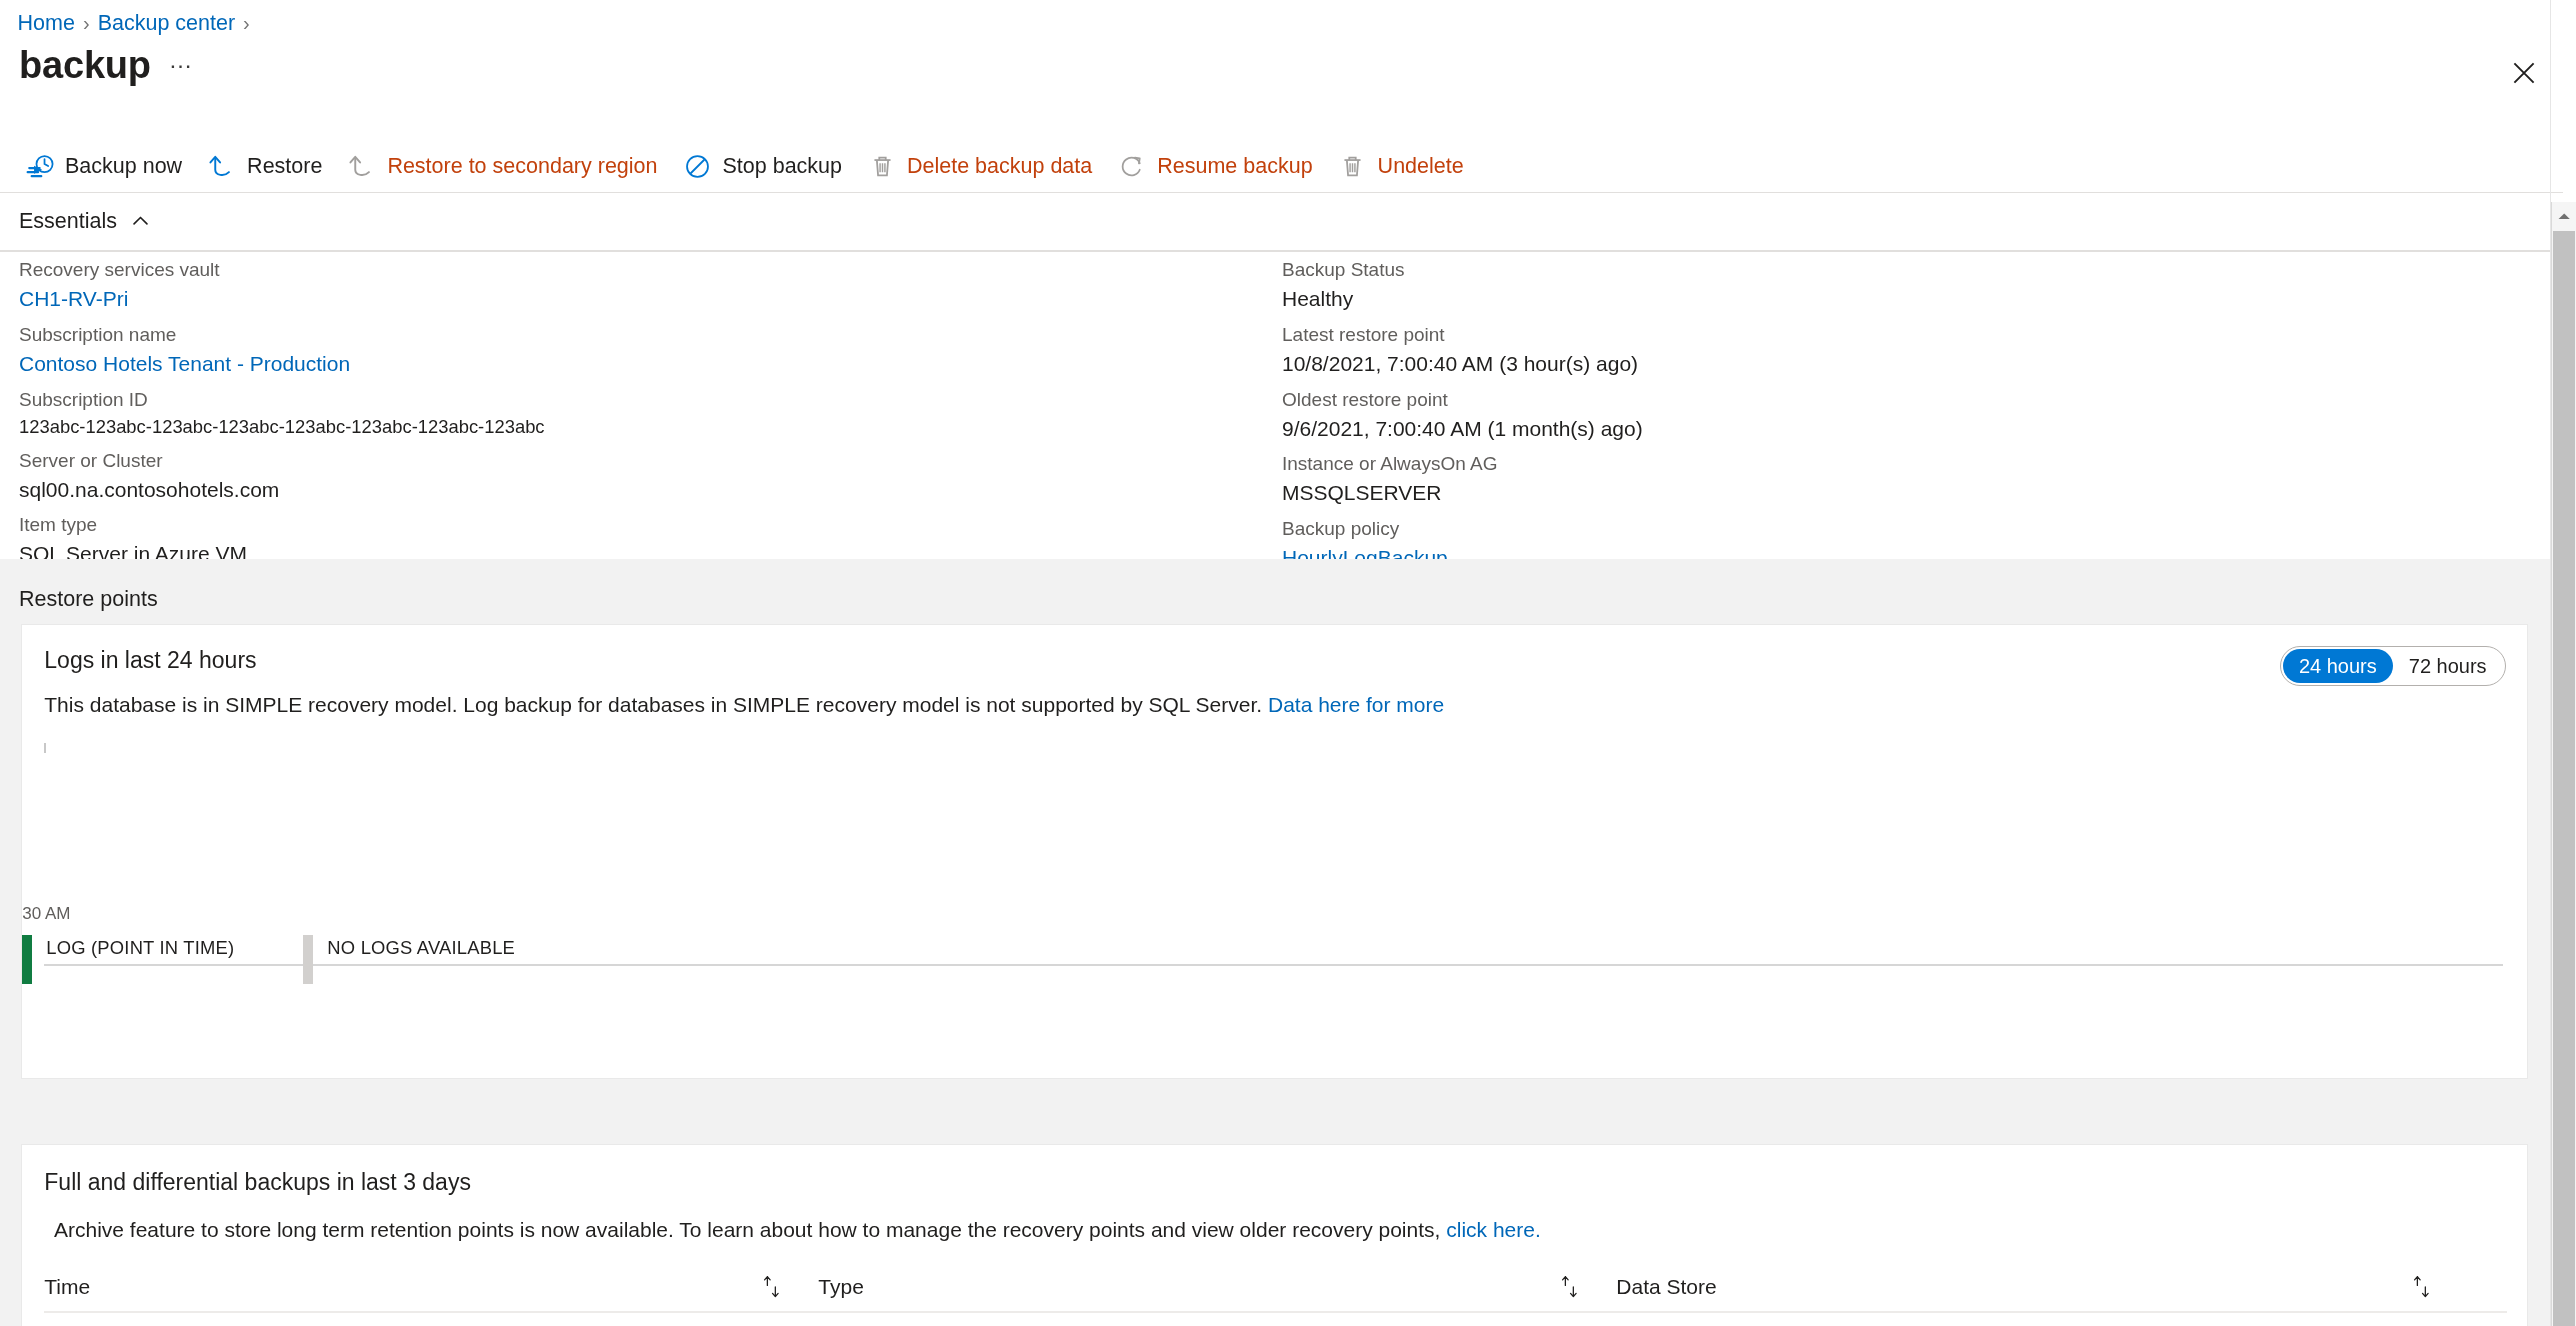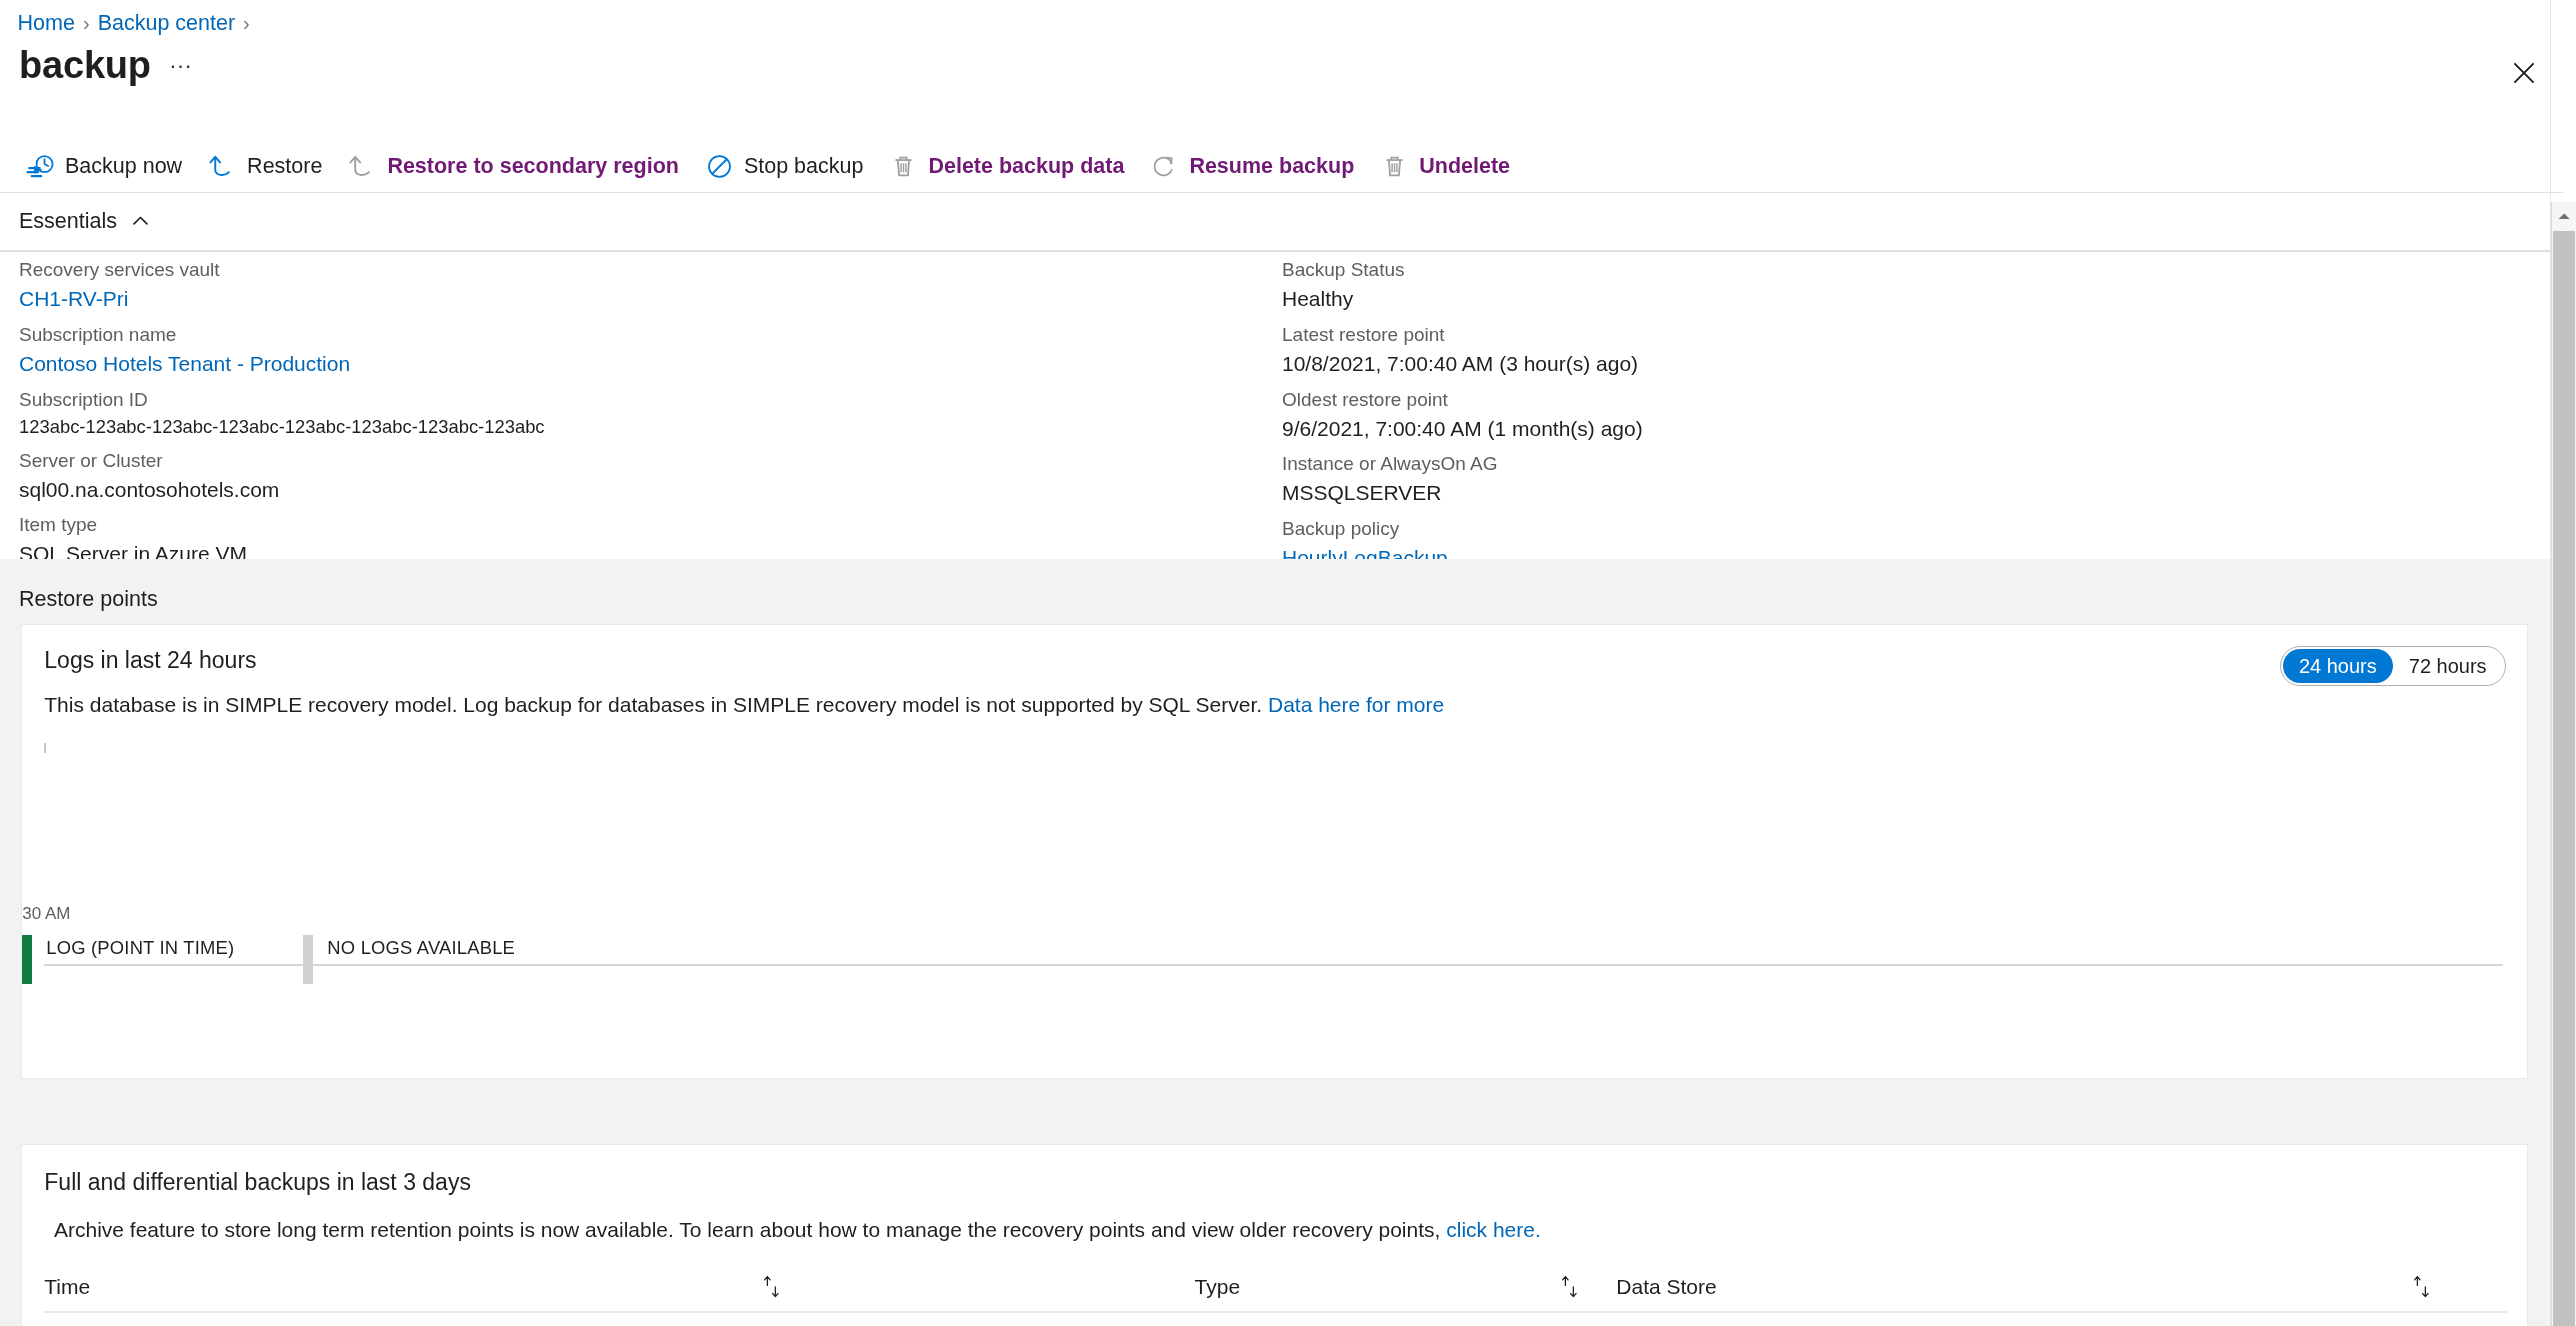--- a/index.html
+++ b/index.html
@@ -41,21 +41,21 @@
   .cmdbar {
     position:absolute; left:17.6px; top:140px; height:53px;
     display:flex; align-items:center; gap:0px;
   }
   .cmd {
     display:flex; align-items:center; gap:10.4px;
     padding:4.8px 17.6px 4.8px 8px;
     font-size:21.5px; color:#201f1e; cursor:pointer; white-space:nowrap;
     height:45px;
   }
-  .cmd.disabled { color:#701a75; cursor:default;font-weight:bold; }
+  .cmd.disabled { color:#c2410c; cursor:default; }
   .cmd .ic { width:29px; height:29px; display:flex; align-items:center; justify-content:center; flex:0 0 29px;}
   .cmd .ic svg { display:block; }
   .cmdbar-rule {
     position:absolute; left:0; top:192px; width:2563px; height:0.8px; background:#e1dfdd;
   }
 
   
   .essentials-head {
     position:absolute; left:19px; top:209px;
     display:flex; align-items:center; gap:12.8px;
@@ -137,21 +137,21 @@
   }
   .card-archive a { color:#0067b8; text-decoration:none; cursor:pointer; }
 
   .tbl { position:absolute; left:22.3px; top:117px; width:2463px; }
   .tbl-head { display:flex; align-items:center; height:49px; position:relative; }
   .tbl-head .th {
     font-size:21px; color:#201f1e; position:relative; display:flex; align-items:center;
     cursor:pointer;
   }
   .th-time { width:774px; }
-  .th-type { width:798px;justify-content:center; }
+  .th-type { width:798px; }
   .th-store { width:798px; }
   .sort-ic { position:absolute; right:35px; top:50%; transform:translateY(-50%); width:22.3px; height:24px; }
   .tbl-head-rule { position:absolute; left:0; top:49px; width:2463px; height:1.6px; background:#edebe9; }
   .tbl-row { display:flex; align-items:center; height:48px; position:relative; margin-top:8px; }
 
   
   .scrollbar {
     position:absolute; right:0; top:202px; width:25.5px; height:1124px;
     background:#f5f5f5; border-left:0.8px solid #d9d9d9;
   }

